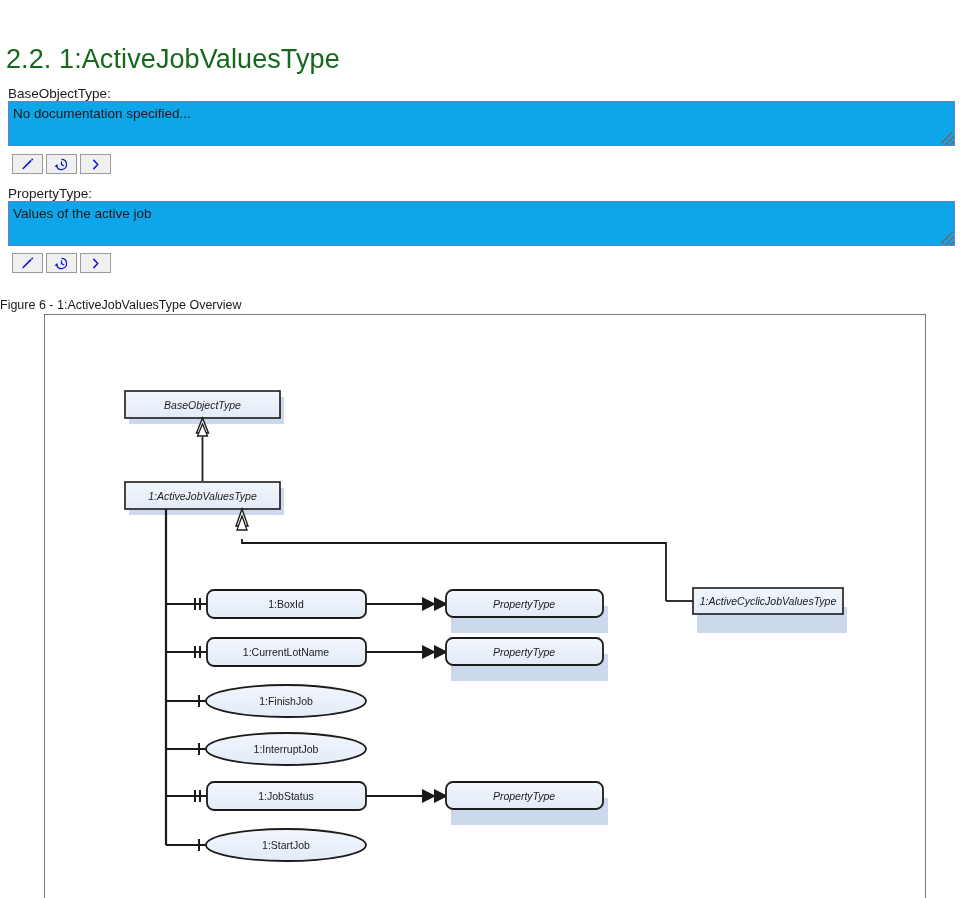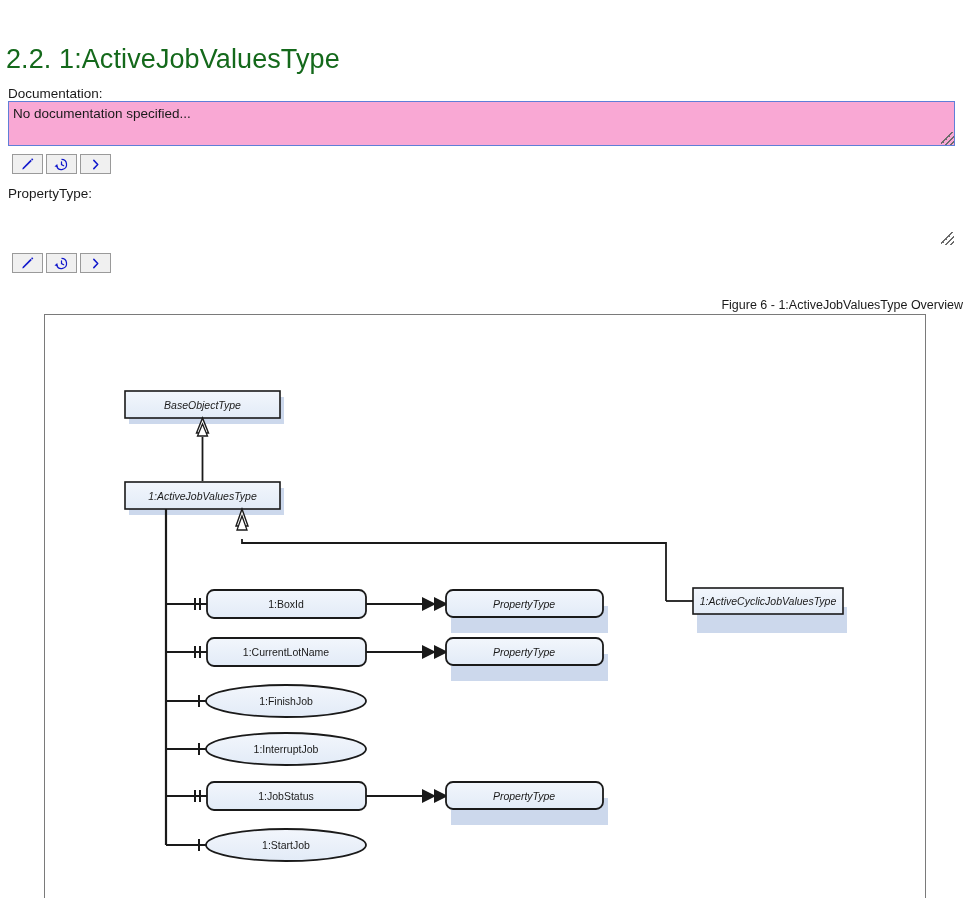--- a/index.html
+++ b/index.html
@@ -29,21 +29,21 @@
   .field-label {
     position: absolute;
     font-size: 13.5px;
     color: #1a1a1a;
     white-space: nowrap;
   }
   .txtarea {
     position: absolute;
     box-sizing: border-box;
     border: 1px solid #5f7fd8;
-    background: #f9a8d4;
+    background: #0ea5e9;
     font-size: 13.5px;
     color: #1a1a1a;
     padding: 3px 5px 3px 4px;
     line-height: 1.35;
     resize: none;
     outline: none;
     font-family: "Liberation Sans", sans-serif;
     overflow: hidden;
   }
   .resize-grip {
@@ -65,21 +65,21 @@
     align-items: center;
     justify-content: center;
     padding: 0;
     cursor: pointer;
   }
   .btn svg { display: block; }
   .fig-caption {
     position: absolute;
     width: 963px;
     left: 0;
-    text-align: right;
+    text-align: left;
     font-size: 12.5px;
     color: #1a1a1a;
   }
   .fig-frame {
     position: absolute;
     box-sizing: border-box;
     border: 1px solid #7a7a7a;
     background: #ffffff;
   }
   #diagram { position: absolute; left: 44px; top: 268px; }
@@ -92,21 +92,21 @@
   }
   .node-label.ital { font-style: italic; }
 </style>
 </head>
 <body>
 
 <div id="page">
 
   <div class="page-title">2.2. 1:ActiveJobValuesType</div>
 
-  <div class="field-label" style="left:8px; top:40px;">Documentation:</div>
+  <div class="field-label" style="left:8px; top:40px;">BaseObjectType:</div>
   <textarea class="txtarea" style="left: 8px; top: 55px; width: 947px; height: 45px;" placeholder="">No documentation specified...</textarea>
   <div class="resize-grip" style="left:941px; top:86px;"></div>
 
   <button class="btn" style="left:12px; top:108px;">
     <span>
       <svg width="15" height="15" viewBox="0 0 16 16">
         <path d="M2.6 13.4 L4.0 12.9 L12.6 4.3 L11.3 3.0 L2.7 11.6 Z" fill="#1118cc"></path>
         <path d="M11.8 2.5 L12.9 1.4 L14.2 2.7 L13.1 3.8 Z" fill="#1118cc"></path>
       </svg>
     </span>
@@ -122,20 +122,21 @@
   </button>
   <button class="btn" style="left:80px; top:108px;">
     <span>
       <svg width="15" height="15" viewBox="0 0 16 16">
         <path d="M6.2 3.6 L10.4 8 L6.2 12.4" fill="none" stroke="#1118cc" stroke-width="1.6" stroke-linecap="round" stroke-linejoin="round"></path>
       </svg>
     </span>
   </button>
 
   <div class="field-label" style="left:8px; top:140px;">PropertyType:</div>
+  <textarea class="txtarea" style="left: 8px; top: 155px; width: 947px; height: 45px;" placeholder="">Values of the active job</textarea>
   <div class="resize-grip" style="left:941px; top:186px;"></div>
 
   <button class="btn" style="left:12px; top:207px;">
     <span>
       <svg width="15" height="15" viewBox="0 0 16 16">
         <path d="M2.6 13.4 L4.0 12.9 L12.6 4.3 L11.3 3.0 L2.7 11.6 Z" fill="#1118cc"></path>
         <path d="M11.8 2.5 L12.9 1.4 L14.2 2.7 L13.1 3.8 Z" fill="#1118cc"></path>
       </svg>
     </span>
   </button>

